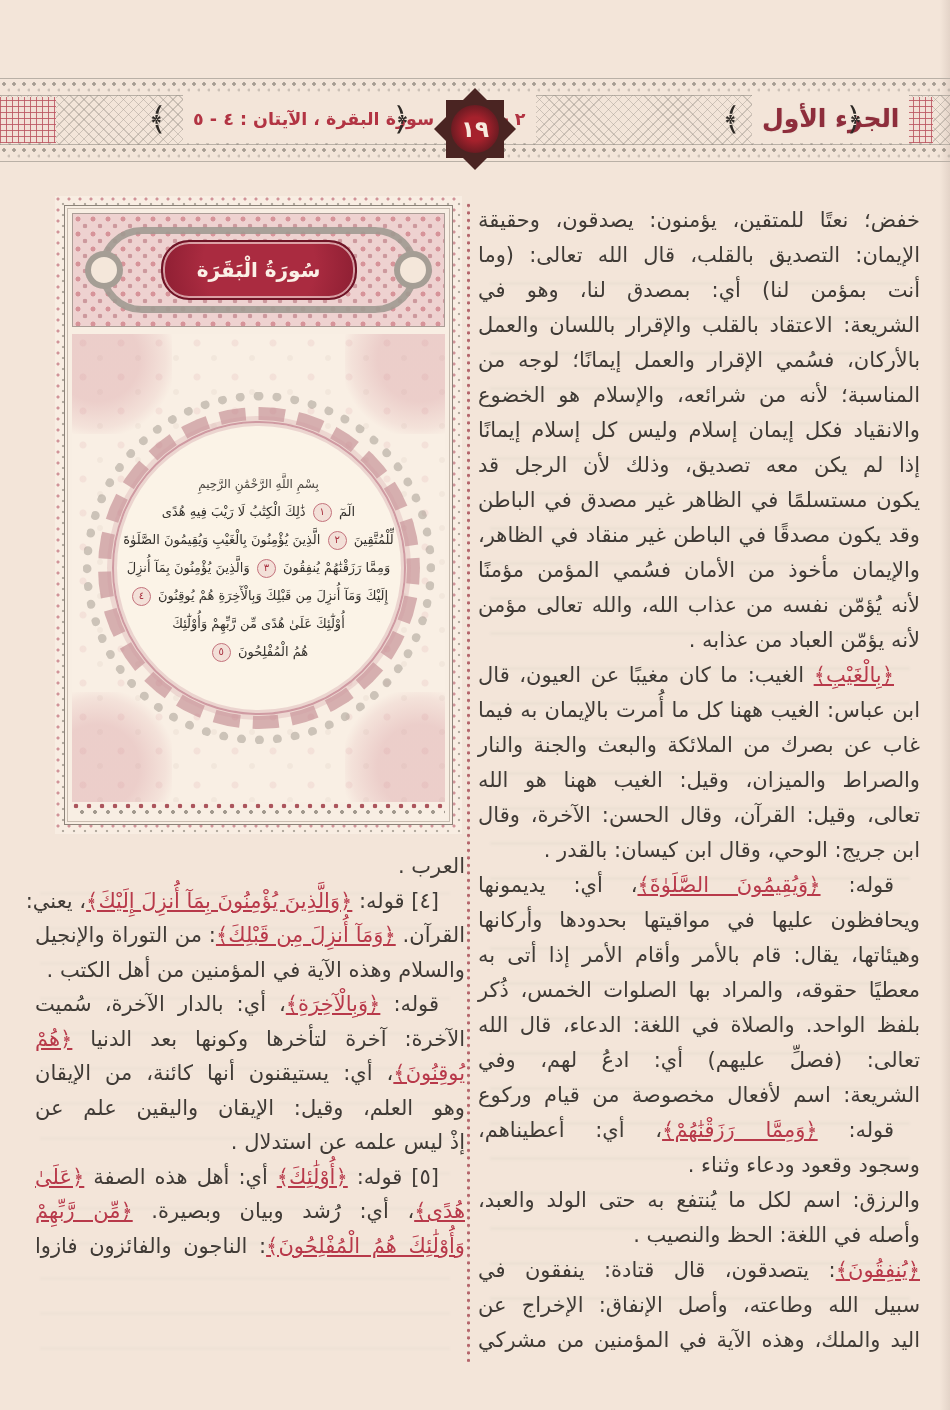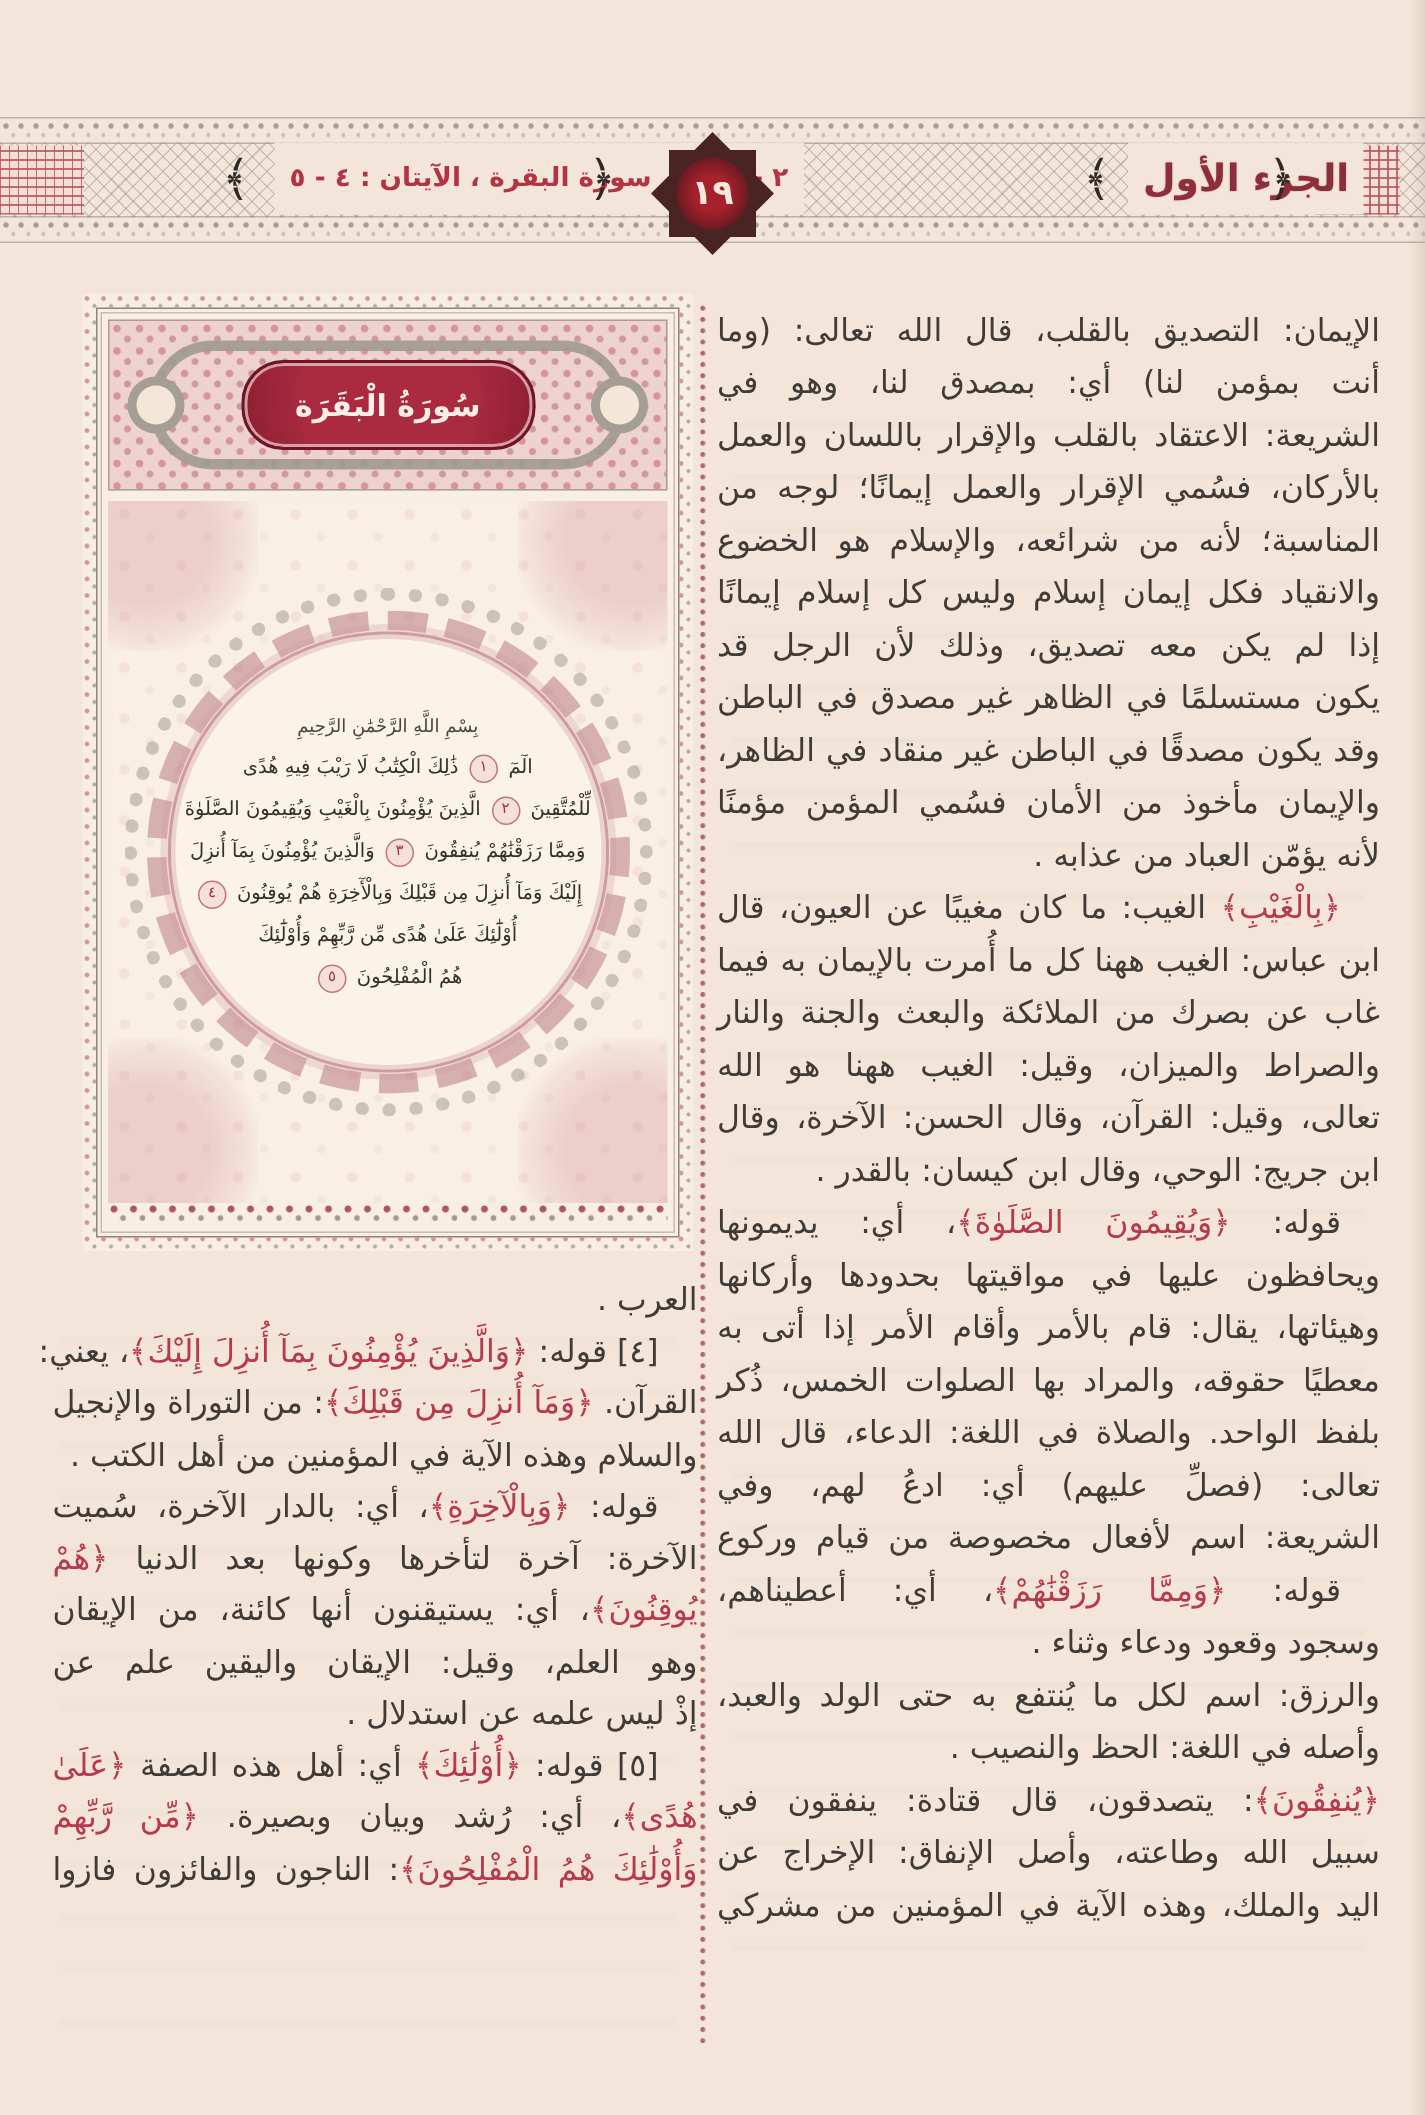--- a/index.html
+++ b/index.html
@@ -99,21 +99,21 @@
     background-size:13px 15px;}
   
   .col{position:absolute;direction:rtl;color:var(--ink);}
   .col .line{text-align:justify;text-align-last:justify;white-space:nowrap;overflow:visible;}
   .col .line.end{text-align-last:right;}
   .col .line.ind{padding-right:26px;}
   .col.rcol{left:478px;top:203px;width:442px;font-size:21px;}
   .col.rcol .line{height:35px;line-height:35px;}
   .col.lcol{left:35px;top:849px;width:430px;font-size:21px;}
   .col.lcol .line{height:34.5px;line-height:34.5px;}
-  .red{color:var(--red);}
+  .red{color:var(--red);text-decoration:underline;}
   .vmark{display:inline-block;width:17px;height:17px;line-height:16px;border-radius:50%;
     border:1px solid #c4737d;color:#a8303f;font-size:10px;text-align:center;
     vertical-align:1px;margin:0 3px;background:rgba(210,140,150,.18);}
   .divider{position:absolute;left:466px;top:202px;width:5px;height:1160px;
     background-image:radial-gradient(circle at 2.5px 3.5px,#b4656b 1.4px,transparent 1.9px);
     background-size:5px 7.5px;background-repeat:repeat-y;}
 </style>
 </head>
 <body>
 
@@ -173,30 +173,32 @@
             </div>
         </div>
       </div>
       <div class="fringe"></div>
     </div>
   </div>
 
   <div class="divider"></div>
 
   <div class="col rcol">
+      <div class="line"><span>خفض؛ نعتًا للمتقين، يؤمنون: يصدقون، وحقيقة</span></div>
       <div class="line"><span>الإيمان: التصديق بالقلب، قال الله تعالى: (وما</span></div>
       <div class="line"><span>أنت بمؤمن لنا) أي: بمصدق لنا، وهو في</span></div>
       <div class="line"><span>الشريعة: الاعتقاد بالقلب والإقرار باللسان والعمل</span></div>
       <div class="line"><span>بالأركان، فسُمي الإقرار والعمل إيمانًا؛ لوجه من</span></div>
       <div class="line"><span>المناسبة؛ لأنه من شرائعه، والإسلام هو الخضوع</span></div>
       <div class="line"><span>والانقياد فكل إيمان إسلام وليس كل إسلام إيمانًا</span></div>
       <div class="line"><span>إذا لم يكن معه تصديق، وذلك لأن الرجل قد</span></div>
       <div class="line"><span>يكون مستسلمًا في الظاهر غير مصدق في الباطن</span></div>
       <div class="line"><span>وقد يكون مصدقًا في الباطن غير منقاد في الظاهر،</span></div>
       <div class="line"><span>والإيمان مأخوذ من الأمان فسُمي المؤمن مؤمنًا</span></div>
+      <div class="line"><span>لأنه يُؤمّن نفسه من عذاب الله، والله تعالى مؤمن</span></div>
       <div class="line end"><span>لأنه يؤمّن العباد من عذابه .</span></div>
       <div class="line ind"><span class="red">﴿بِالْغَيْبِ﴾</span><span> الغيب: ما كان مغيبًا عن العيون، قال</span></div>
       <div class="line"><span>ابن عباس: الغيب ههنا كل ما أُمرت بالإيمان به فيما</span></div>
       <div class="line"><span>غاب عن بصرك من الملائكة والبعث والجنة والنار</span></div>
       <div class="line"><span>والصراط والميزان، وقيل: الغيب ههنا هو الله</span></div>
       <div class="line"><span>تعالى، وقيل: القرآن، وقال الحسن: الآخرة، وقال</span></div>
       <div class="line end"><span>ابن جريج: الوحي، وقال ابن كيسان: بالقدر .</span></div>
       <div class="line ind"><span>قوله: </span><span class="red">﴿وَيُقِيمُونَ الصَّلَوٰةَ﴾</span><span>، أي: يديمونها</span></div>
       <div class="line"><span>ويحافظون عليها في مواقيتها بحدودها وأركانها</span></div>
       <div class="line"><span>وهيئاتها، يقال: قام بالأمر وأقام الأمر إذا أتى به</span></div>

